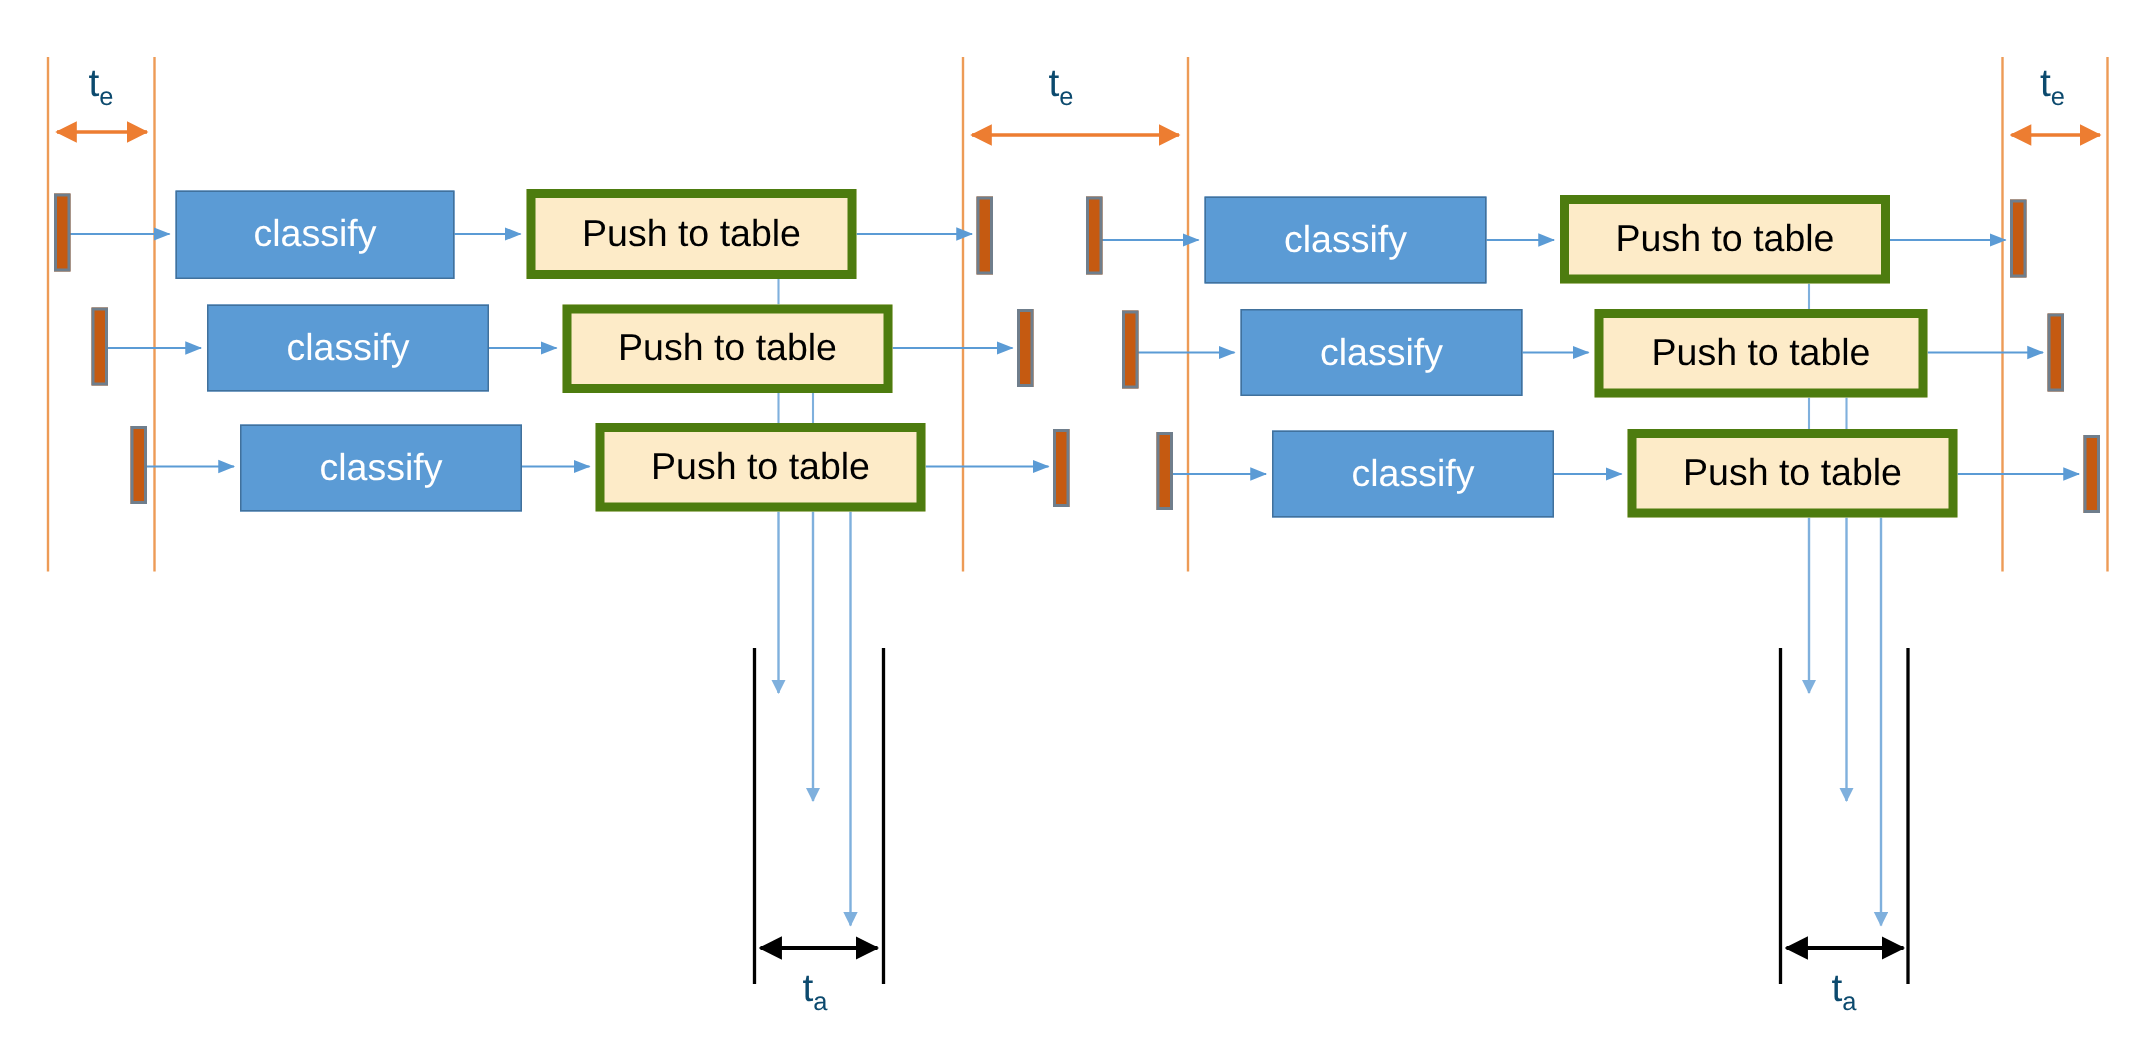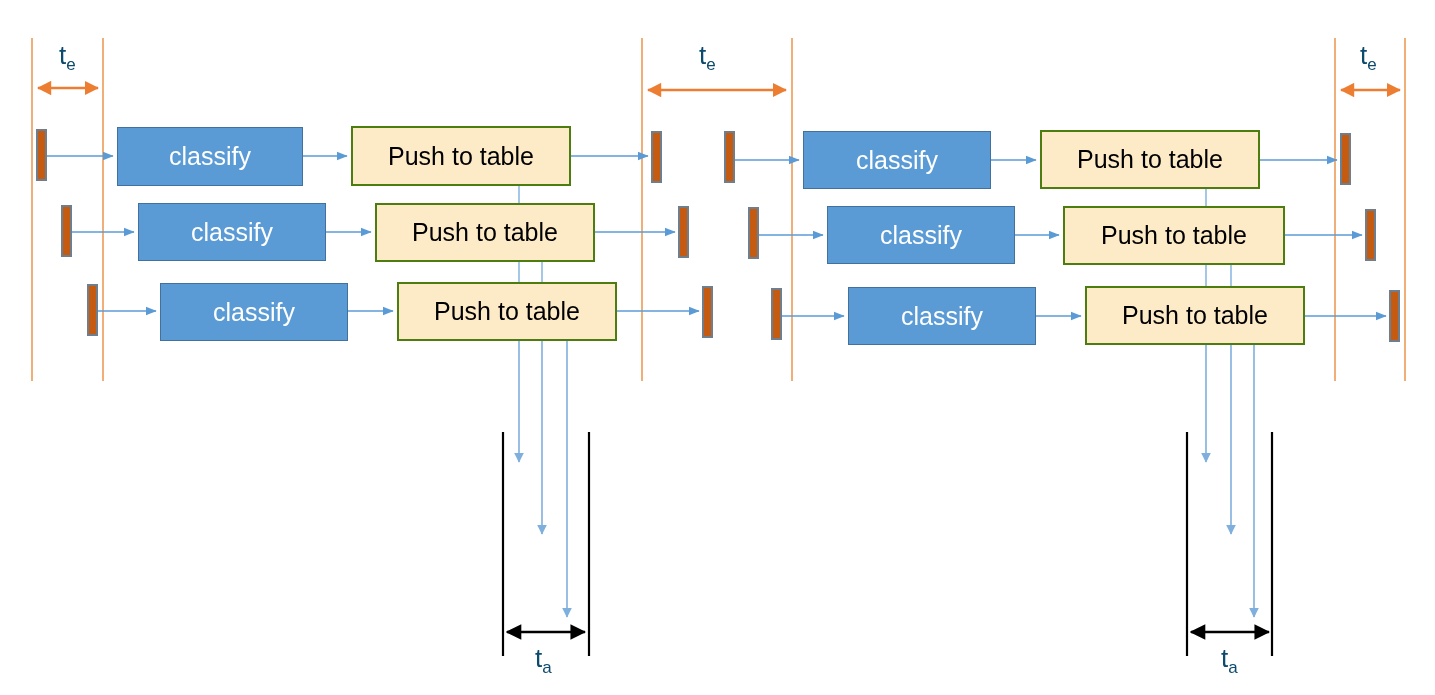--- a/index.html
+++ b/index.html
@@ -5,21 +5,21 @@
   html,body{margin:0;padding:0;background:#ffffff;}
   body{width:1435px;height:695px;position:relative;overflow:hidden;
        font-family:"Liberation Sans","DejaVu Sans",sans-serif;}
   #stage{position:absolute;left:0;top:0;width:1435px;height:695px;}
   svg#canvas{position:absolute;left:0;top:0;width:1435px;height:695px;}
 
   .node-box{position:absolute;box-sizing:border-box;display:flex;
             align-items:center;justify-content:center;}
   .classify-box{background:#5B9BD5;border:1px solid #41719C;color:#FFFFFF;
                 font-size:25px;}
-  .push-box{background:#FDEBC8;border:2px solid #4d7c0f;color:#000000;
+  .push-box{background:#FDEBC8;border:6px solid #4d7c0f;color:#000000;
             font-size:25px;}
   .node-label{line-height:1;white-space:nowrap;}
 
   .tick-bar{position:absolute;box-sizing:border-box;background:#C55A11;
             border:2px solid #6F7E8C;}
 
   .tlabel{position:absolute;color:#0c4a6e;font-size:26px;line-height:1;
           white-space:nowrap;}
   .tlabel sub{font-size:17px;vertical-align:baseline;position:relative;top:6px;}
 </style>

